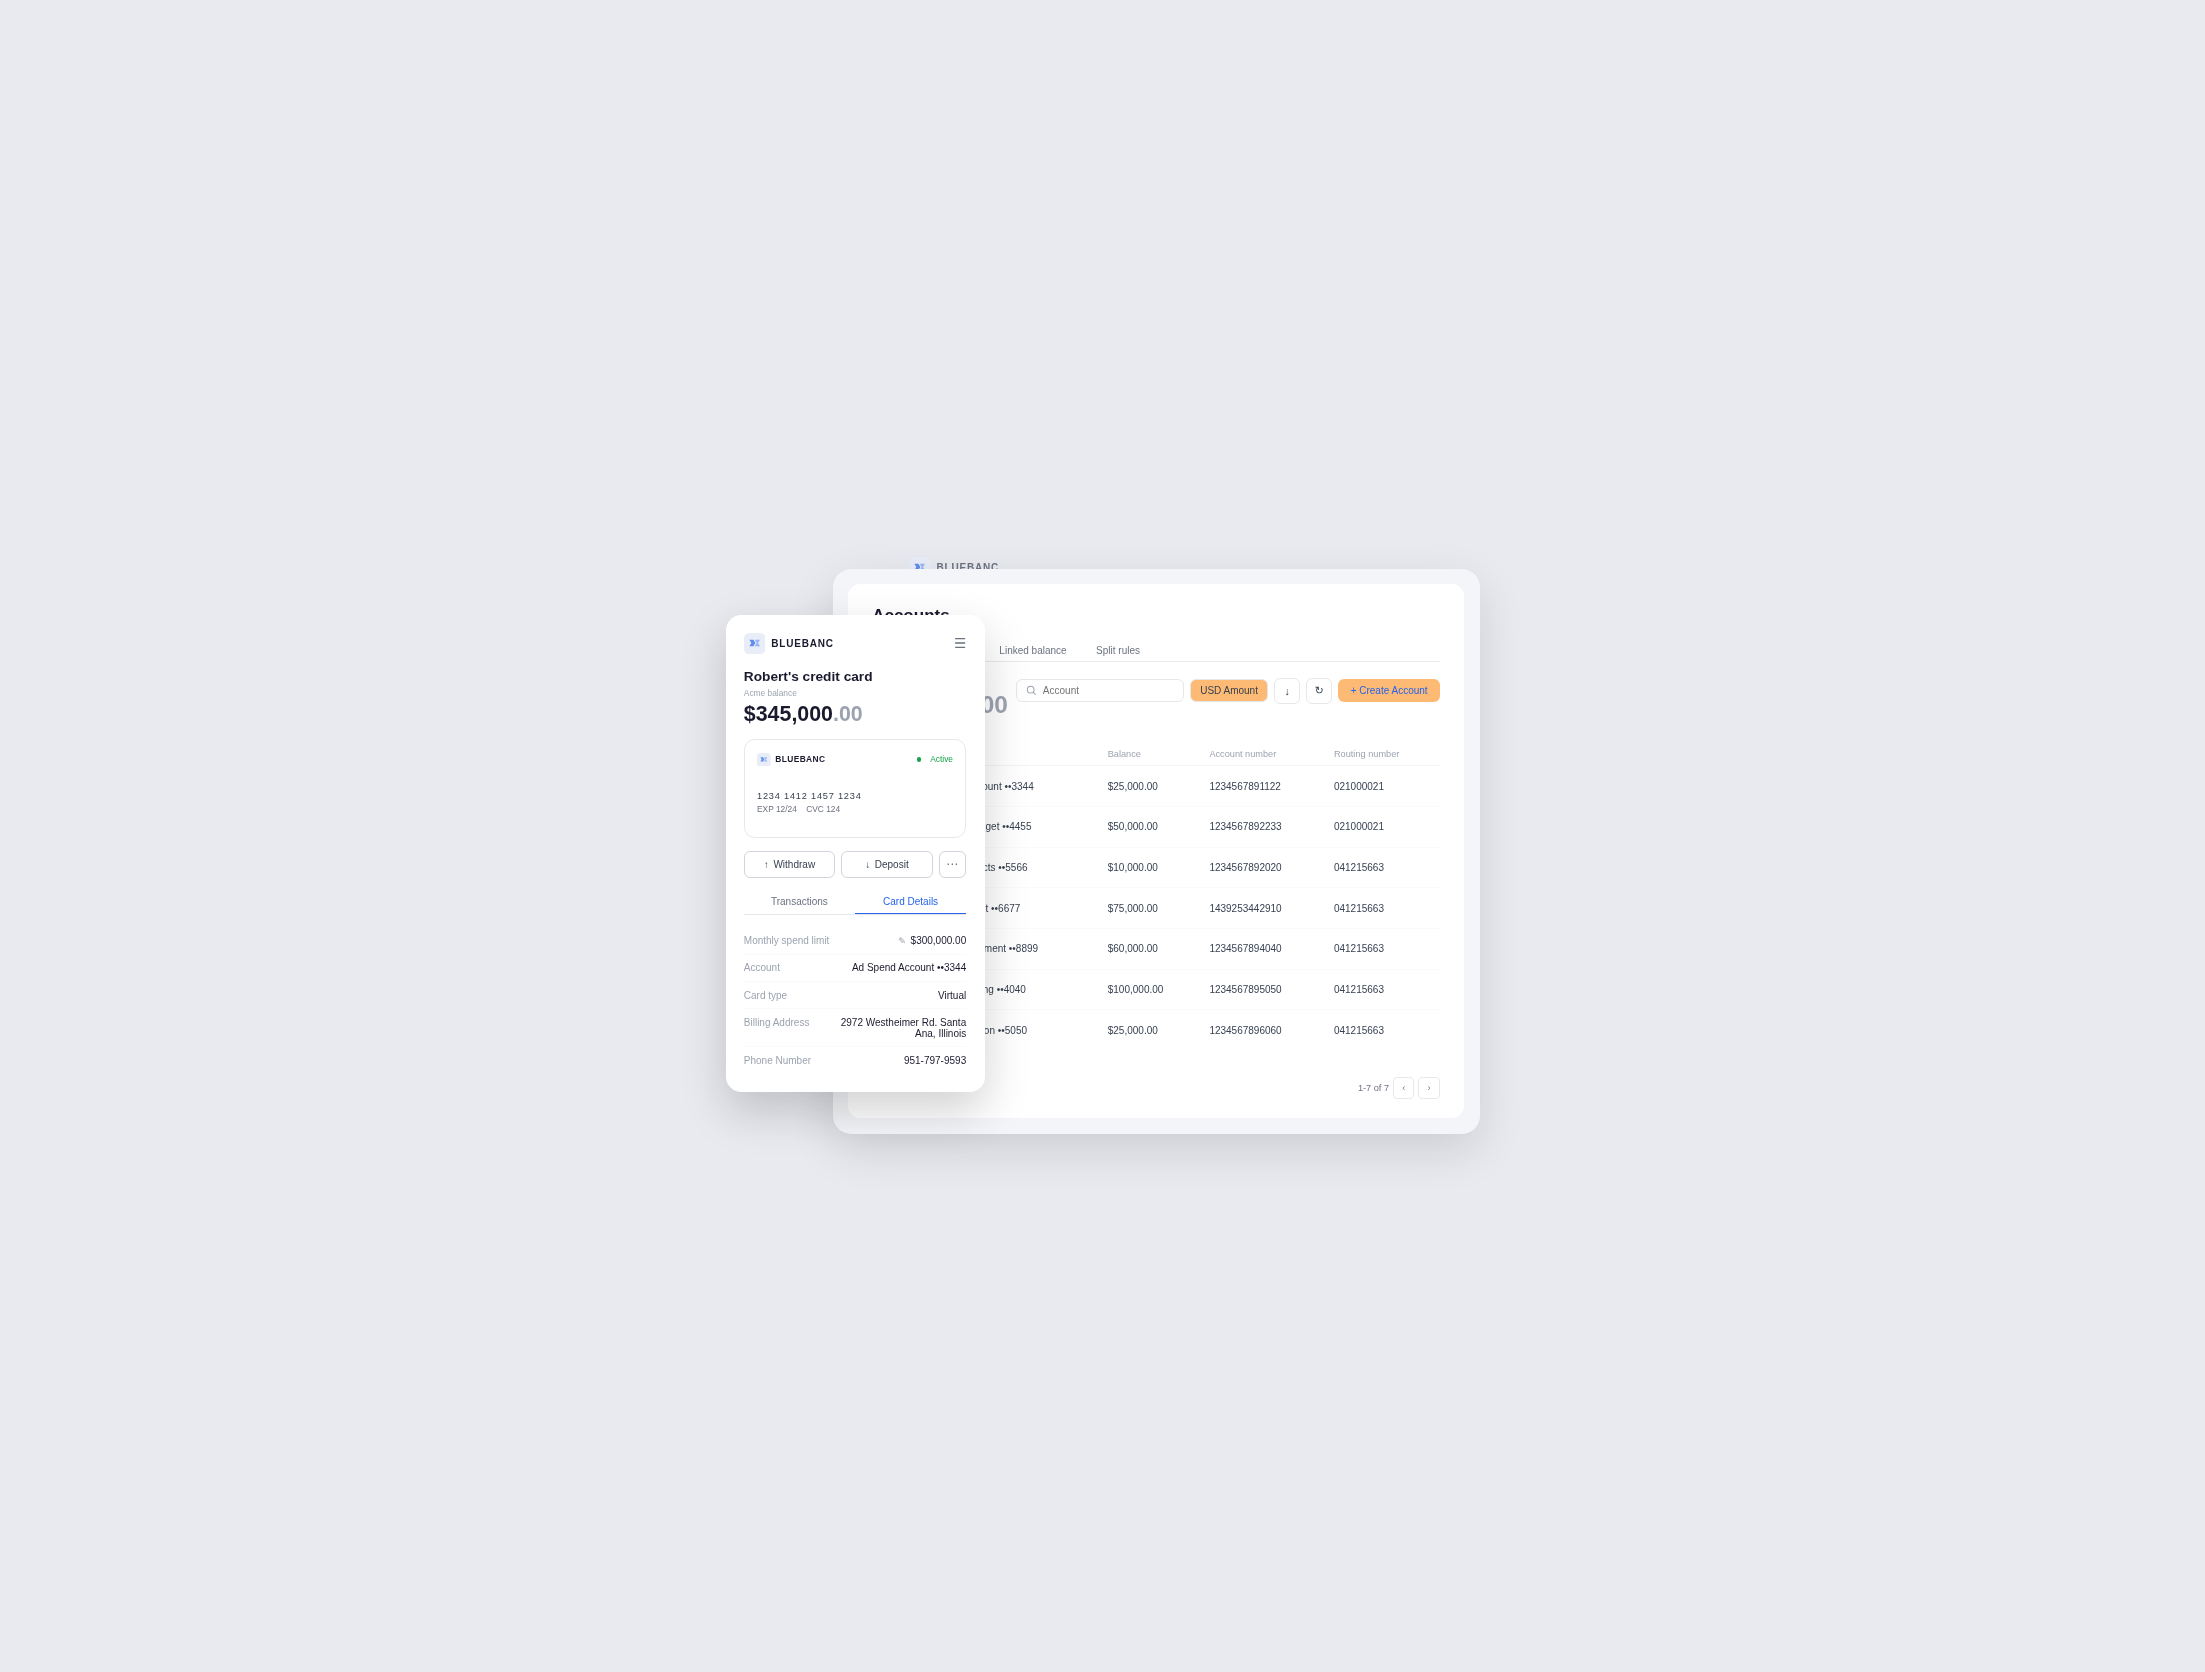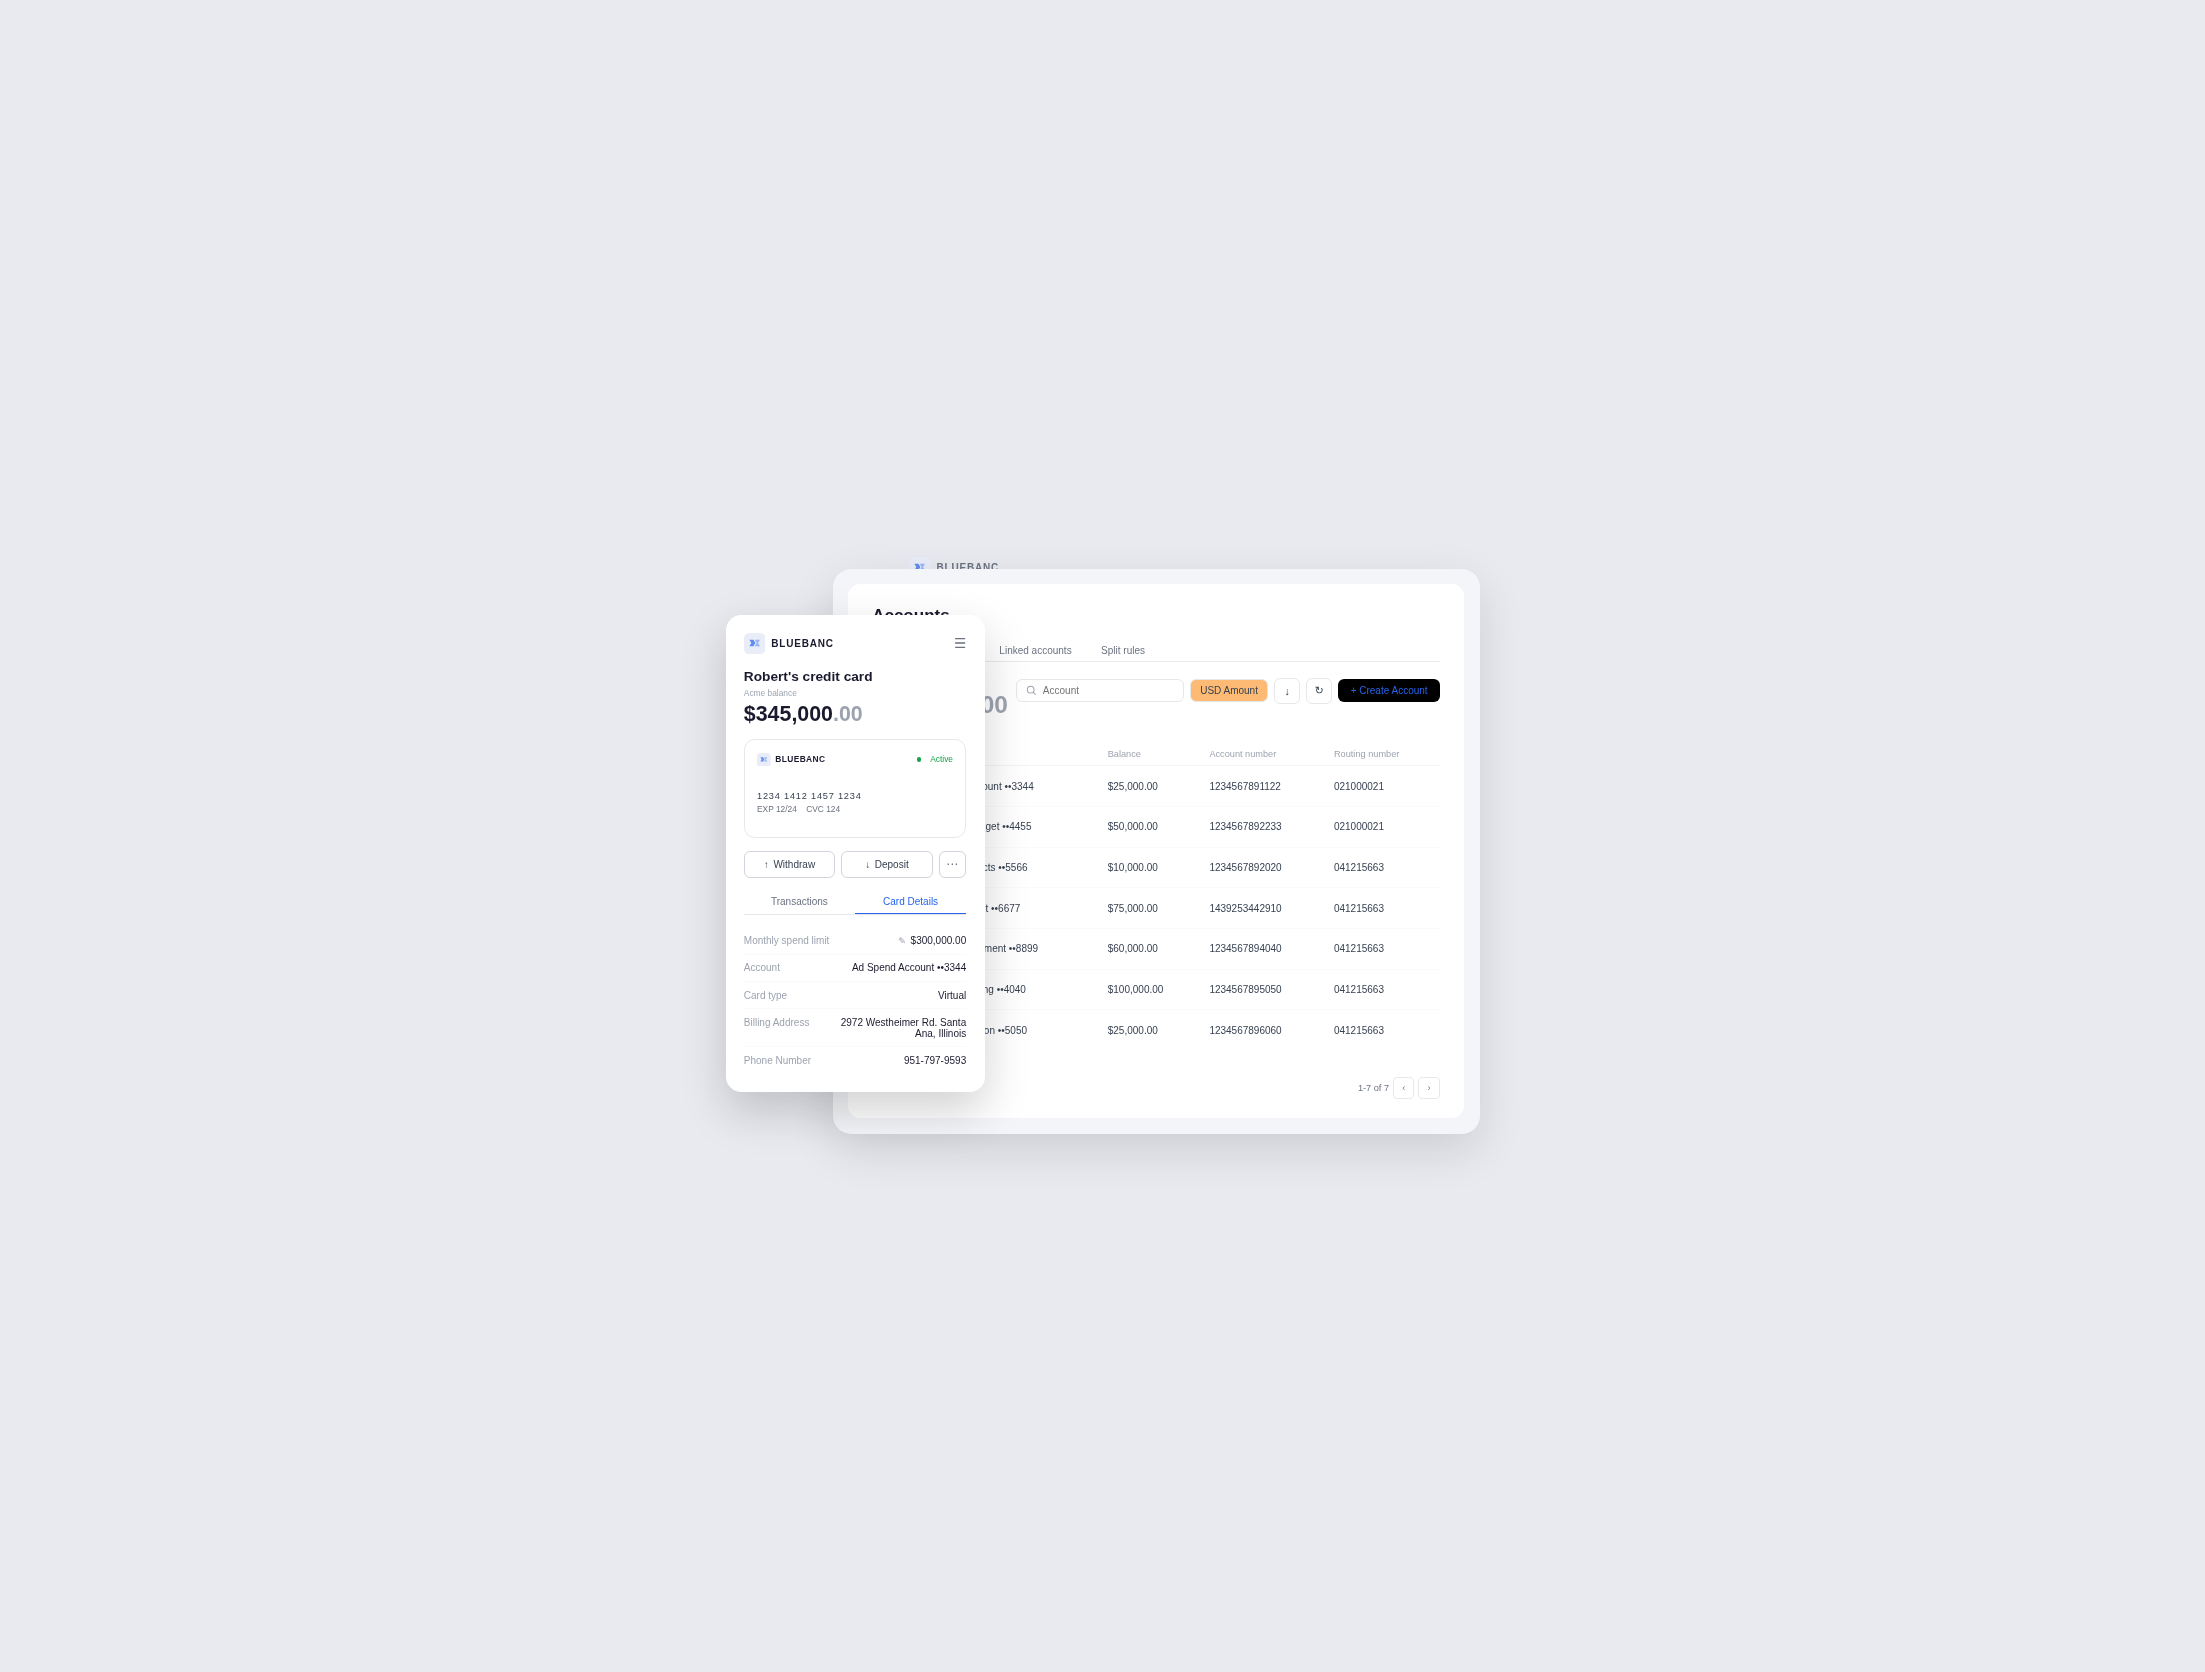--- a/index.html
+++ b/index.html
@@ -155,21 +155,21 @@
       padding: 5.3px 9.2px;
       border: 0.8px solid #e5e7eb;
       border-radius: 6.1px;
       background: #fdba74;
     }
 
     .create-btn {
       display: flex;
       align-items: center;
       gap: 4.6px;
-      background: #000000;
+      background: #fdba74;
       color: #2563eb;
       border: none;
       border-radius: 6.1px;
       padding: 6.1px 12.2px;
       font-size: 10px;
       font-weight: 500;
       cursor: pointer;
     }
 
     .accounts-table {
@@ -503,21 +503,21 @@
       <span>BLUEBANC</span>
     </div>
   </div>
 
   <div class="accounts-panel">
     <div class="accounts-inner">
       <div class="accounts-header">
         <h1 class="accounts-title">Accounts</h1>
         <div class="tabs">
           <button class="tab active">Bluebanc accounts</button>
-          <button class="tab">Linked accounts</button>
+          <button class="tab">Linked balance</button>
           <button class="tab">Split rules</button>
         </div>
       </div>
 
       <div class="accounts-content">
         <div style="display:flex; align-items:flex-start; justify-content:space-between; margin-bottom:12.2px;">
           <div class="balance-section">
             <div class="balance-label">Acme balance</div>
             <div class="balance-amount">
               <span>$345,000</span><span class="cents">.00</span>

